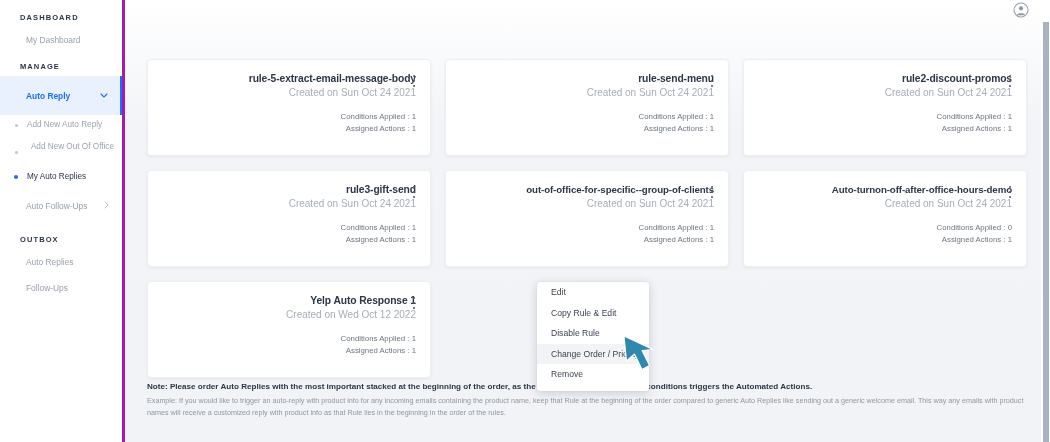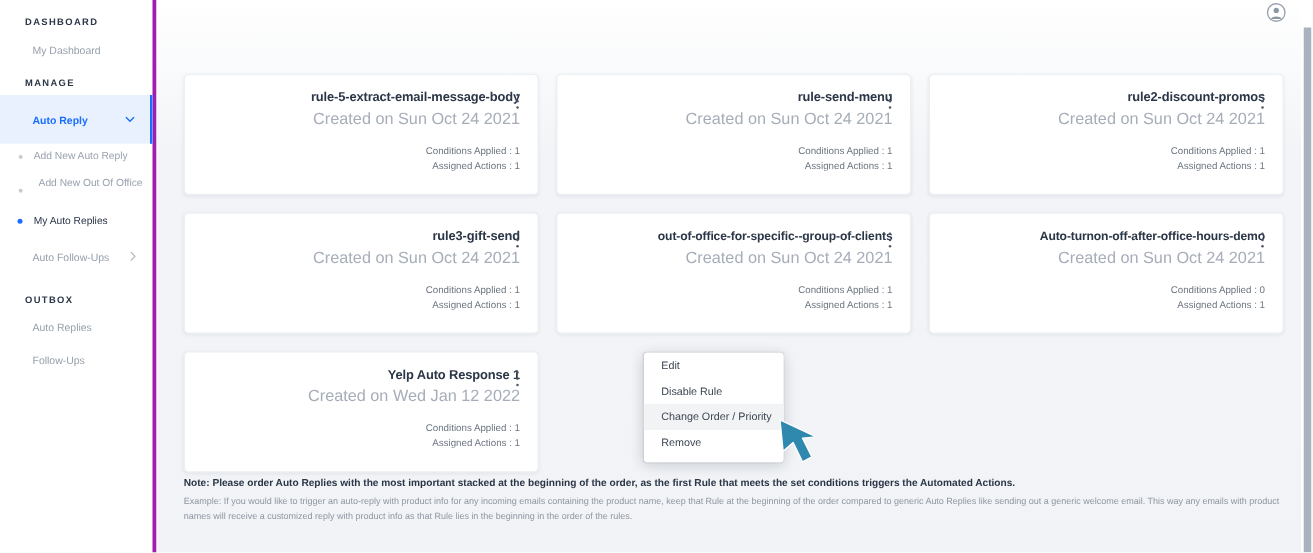--- a/index.html
+++ b/index.html
@@ -143,21 +143,21 @@
     padding: 13px 14px 0 14px;
   }
   .card-title {
     font-size: 10.3px;
     font-weight: bold;
     color: #2b3647;
     letter-spacing: -0.1px;
     white-space: nowrap;
   }
   .card-date {
-    font-size: 13px;
+    font-size: 10px;
     color: #a6adb8;
     margin-top: 3px;
   }
   .card-stats { margin-top: 13px; }
   .card-stat {
     font-size: 7.8px;
     color: #6d7682;
     line-height: 11.5px;
   }
   .kebab {
@@ -173,21 +173,21 @@
   .kebab i {
     display: block;
     width: 2px; height: 2px;
     border-radius: 50%;
     background: #4d5766;
   }
 
   
   #ctx-menu {
     position: absolute;
-    left: 390px; top: 282px;
+    left: 412px; top: 282px;
     width: 112px;
     background: #ffffff;
     border-radius: 3px;
     box-shadow: 0 2px 10px rgba(30,40,60,0.20), 0 0 1px rgba(30,40,60,0.18);
     padding: 0 0 6px 0;
     z-index: 40;
   }
   .ctx-item {
     font-size: 8.6px;
     color: #3c4553;
@@ -400,21 +400,21 @@
               <i></i>
               <i></i>
               <i></i>
             </div>
         </article>
       </div>
 
       <div class="card-row">
         <article class="card">
           <div class="card-title">Yelp Auto Response 1</div>
-          <div class="card-date">Created on Wed Jan 12 2022</div>
+          <div class="card-date">Created on Wed Oct 12 2022</div>
           <div class="card-stats">
             <div class="card-stat">Conditions Applied : 1</div>
             <div class="card-stat">Assigned Actions : 1</div>
           </div>
           <div class="kebab">
               <i></i>
               <i></i>
               <i></i>
             </div>
         </article>
@@ -422,20 +422,21 @@
 
     </section>
 
     <div id="note">
       <div id="note-head">Note: Please order Auto Replies with the most important stacked at the beginning of the order, as the first Rule that meets the set conditions triggers the Automated Actions.</div>
       <div id="note-body">Example: If you would like to trigger an auto-reply with product info for any incoming emails containing the product name, keep that Rule at the beginning of the order compared to generic Auto Replies like sending out a generic welcome email. This way any emails with product names will receive a customized reply with product info as that Rule lies in the beginning in the order of the rules.</div>
     </div>
 
     <div id="ctx-menu">
       <div class="ctx-item">Edit</div>
+      <div class="ctx-item">Copy Rule &amp; Edit</div>
       <div class="ctx-item">Disable Rule</div>
       <div class="ctx-item hovered">Change Order / Priority</div>
       <div class="ctx-item">Remove</div>
     </div>
 
     <div id="cursor">
       <svg width="52" height="42" viewBox="0 0 52 42">
         <path d="M2 6 L4.5 31 L12.5 24 L20 39.5 L27.5 35.5 L20 20.5 L31 19.5 Z" fill="#2f88ad" stroke="#ffffff" stroke-width="1.1" stroke-linejoin="round"></path>
       </svg>
     </div>

